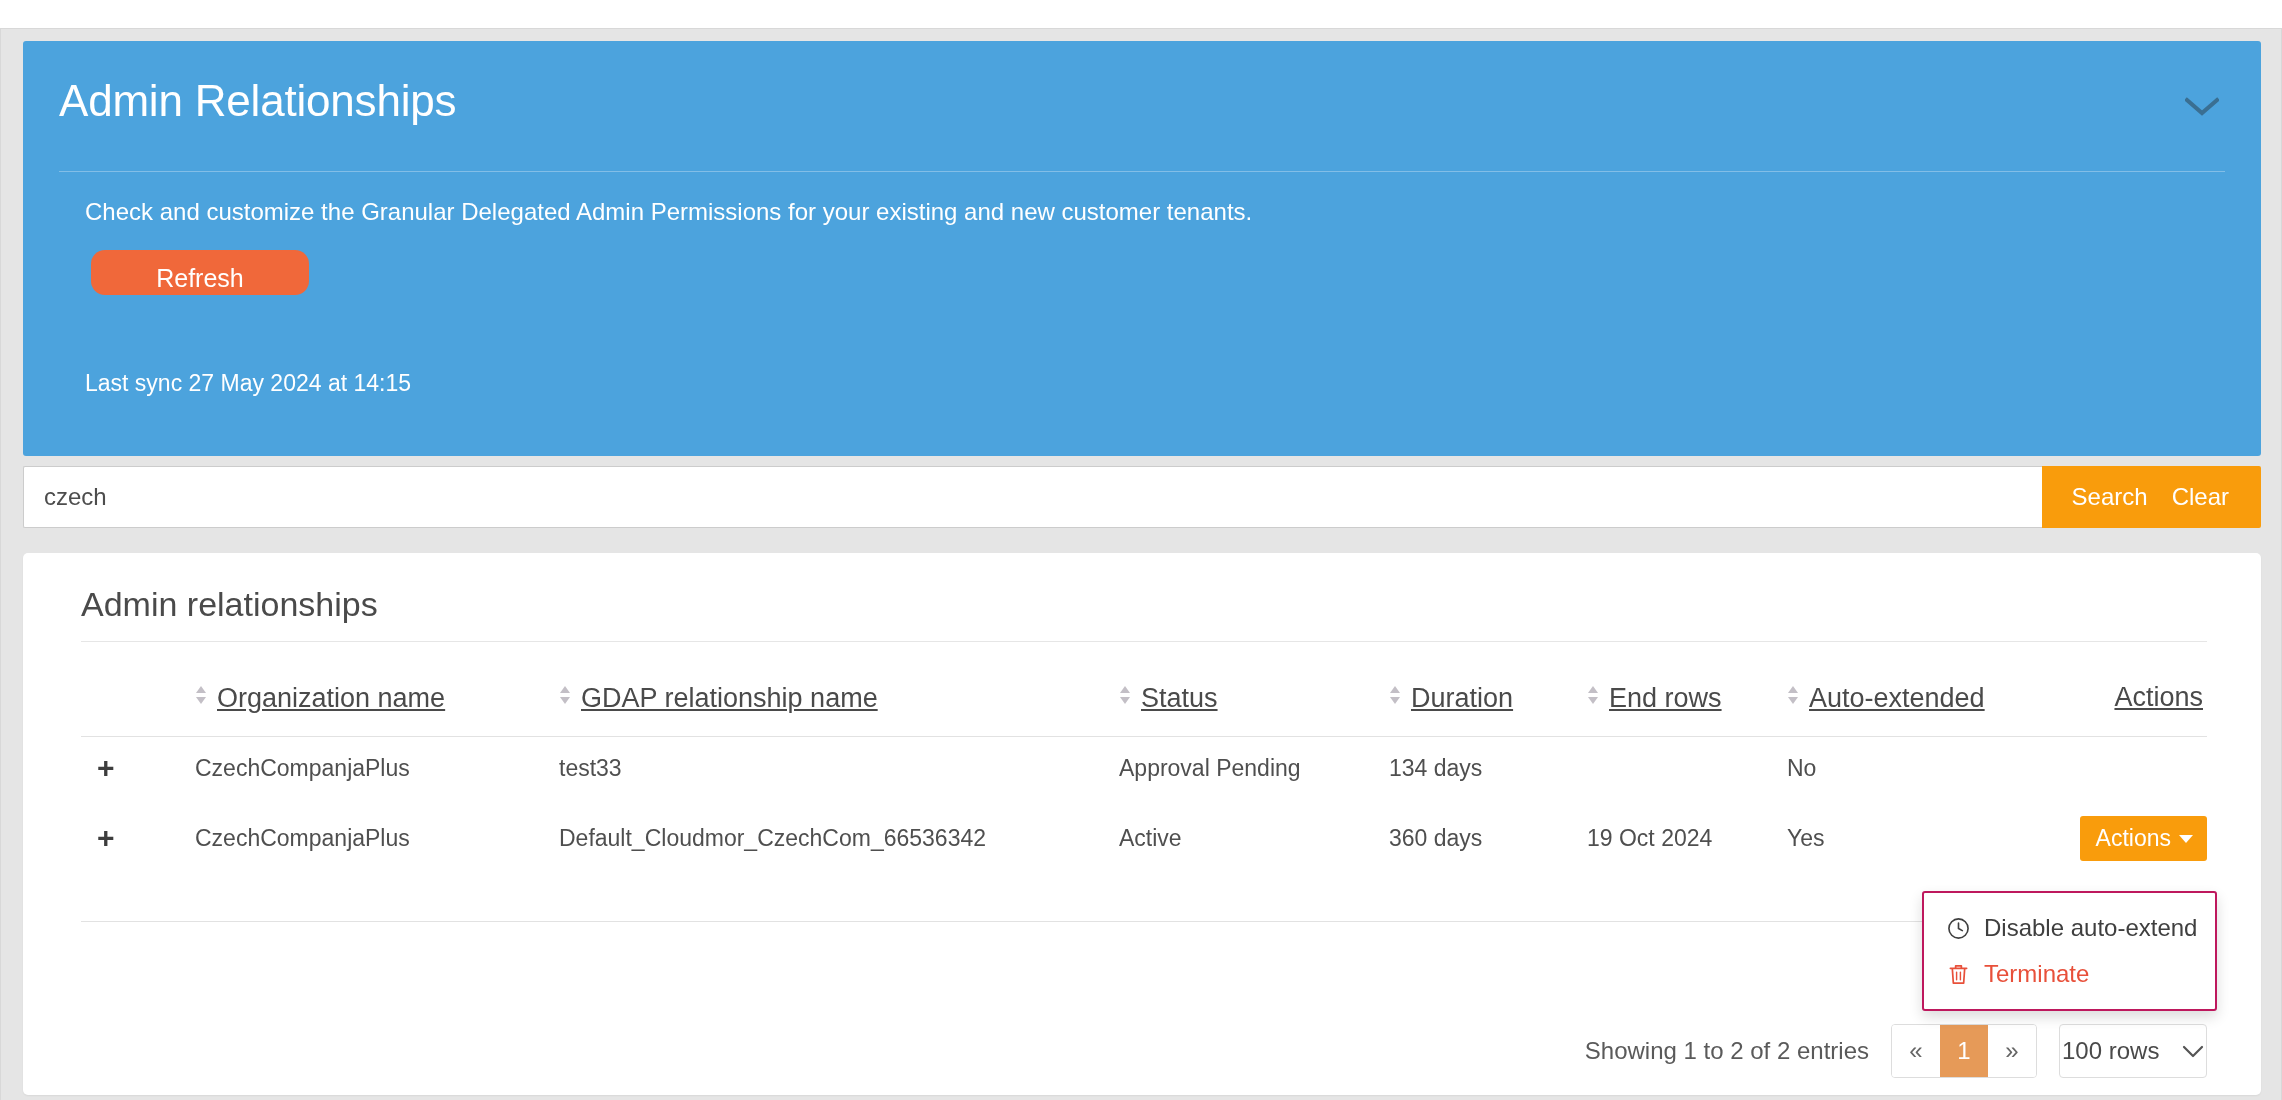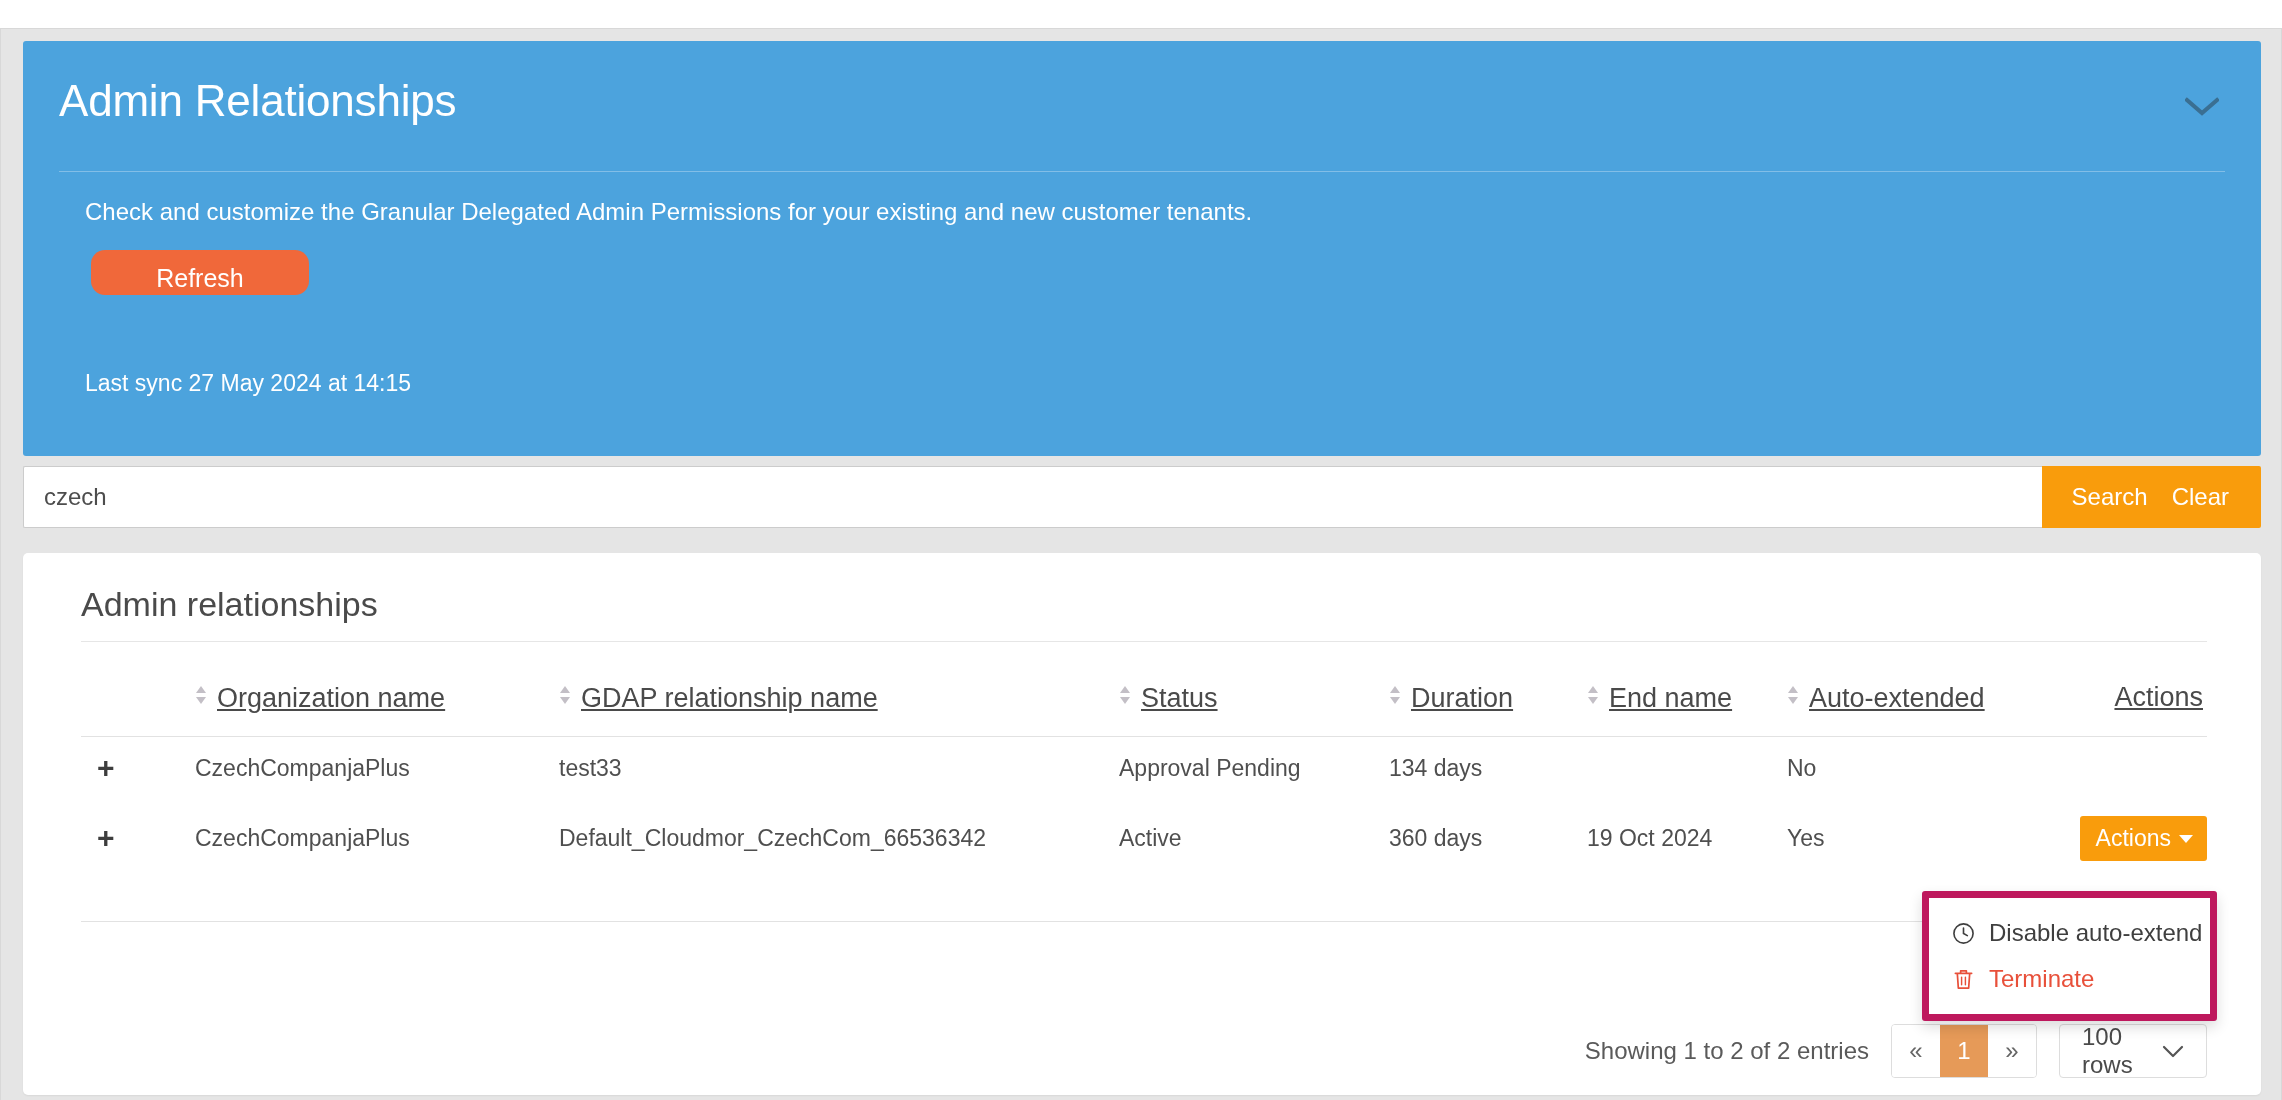--- a/index.html
+++ b/index.html
@@ -216,21 +216,21 @@
     margin-left: 8px;
     vertical-align: 3px;
   }
 
   
   .dropdown {
     position: absolute;
     left: 1921px; top: 862px;
     width: 295px;
     background: #ffffff;
-    border: 7px solid #be185d;
+    border: 2px solid #be185d;
     border-radius: 3px;
     box-shadow: 0 6px 14px rgba(0,0,0,0.14);
     padding: 12px 0 12px 0;
     z-index: 40;
   }
   .dd-item {
     display: flex;
     align-items: center;
     gap: 14px;
     padding: 9px 18px 9px 22px;
@@ -276,21 +276,21 @@
   }
   .pg.active { background: #e69a58; color: #ffffff; }
   .rows-select {
     position: relative;
     width: 148px; height: 54px;
     border: 1px solid #dddddd;
     border-radius: 4px;
     background: #ffffff;
     display: flex;
     align-items: center;
-    padding: 0 22px;
+    padding: 0 2px;
     font-size: 24px;
     color: #4a4a4a;
     cursor: pointer;
     justify-content: space-between;
   }
 </style>
 </head>
 <body>
 
 <div class="page">
@@ -360,21 +360,21 @@
                 <path d="M6 19 L11 12 L1 12 Z" fill="#c3bfc6"></path>
               </svg>
             </span><span>Duration</span>
           </th>
           <th class="col-end">
             <span class="sort-ico">
               <svg width="12" height="20" viewBox="0 0 12 20">
                 <path d="M6 1 L11 8 L1 8 Z" fill="#c3bfc6"></path>
                 <path d="M6 19 L11 12 L1 12 Z" fill="#c3bfc6"></path>
               </svg>
-            </span><span>End name</span>
+            </span><span>End rows</span>
           </th>
           <th class="col-auto">
             <span class="sort-ico">
               <svg width="12" height="20" viewBox="0 0 12 20">
                 <path d="M6 1 L11 8 L1 8 Z" fill="#c3bfc6"></path>
                 <path d="M6 19 L11 12 L1 12 Z" fill="#c3bfc6"></path>
               </svg>
             </span><span>Auto-extended</span>
           </th>
           <th class="col-act">Actions</th>

